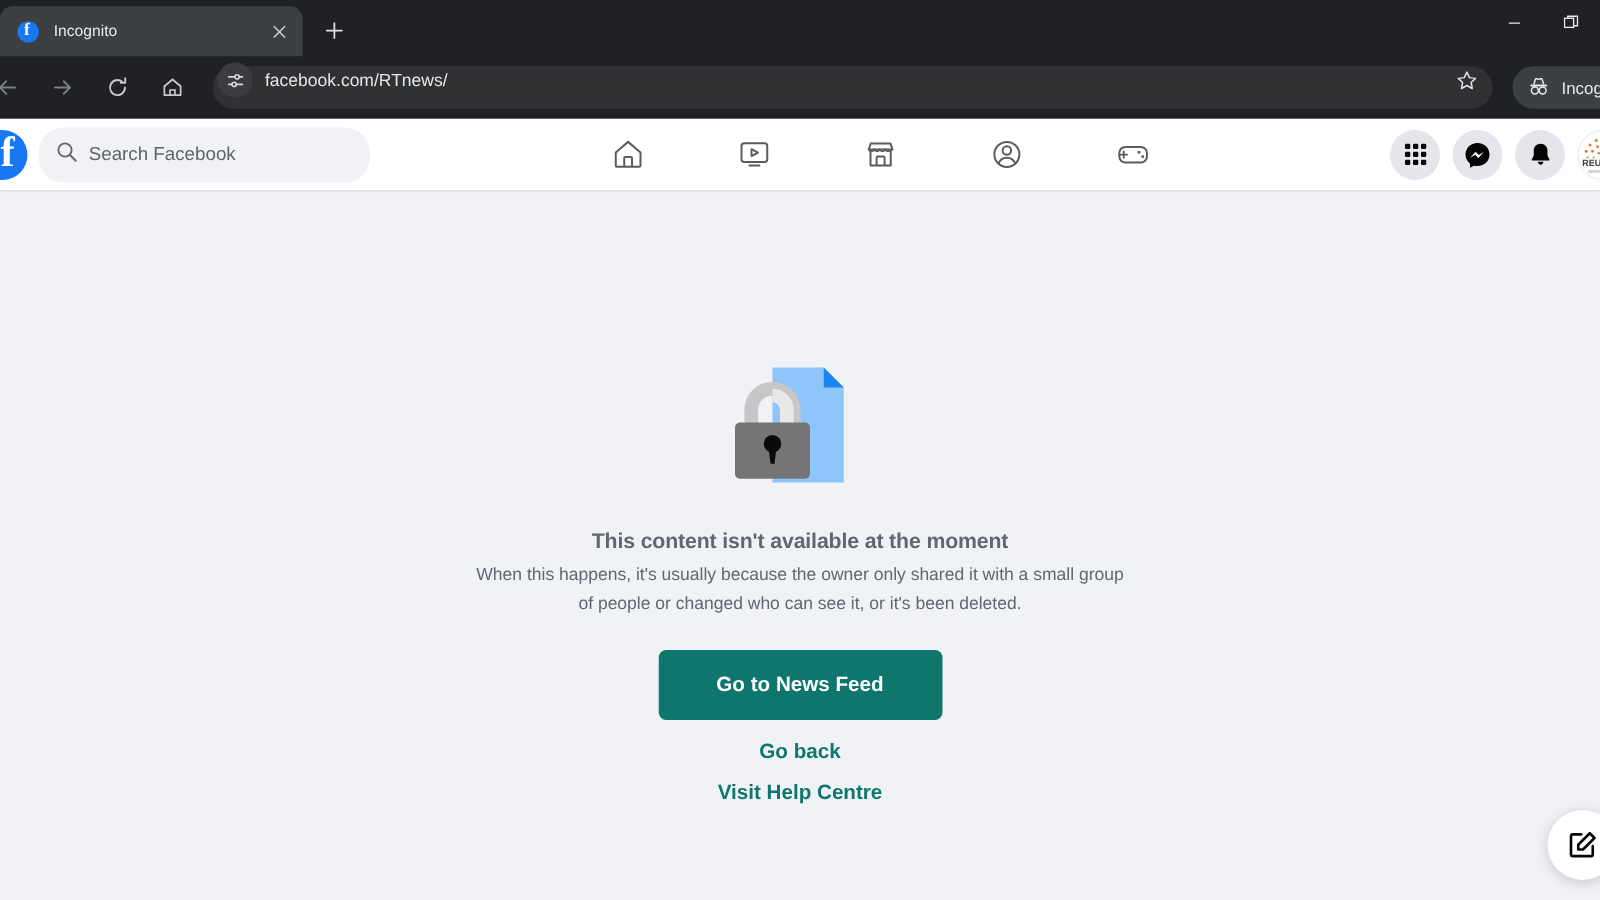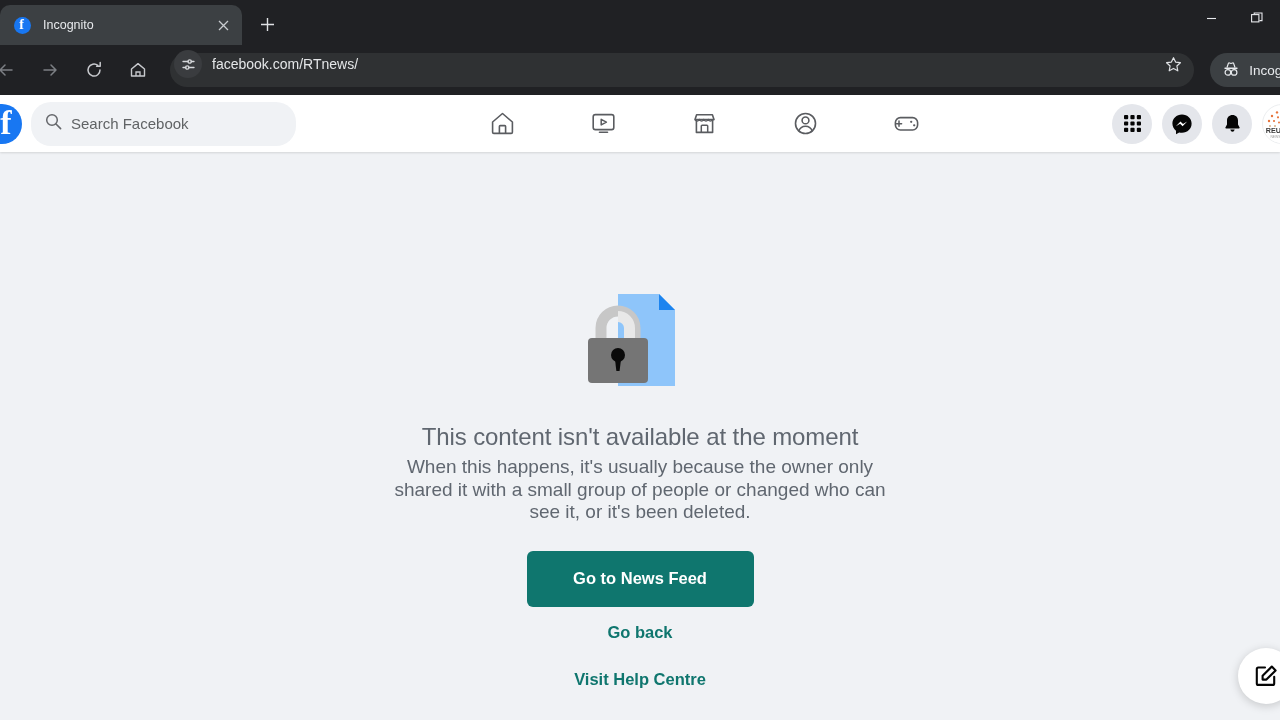--- a/index.html
+++ b/index.html
@@ -115,37 +115,37 @@
     border:1px solid #eceef0;
   }
 
   
   .content {
     height:568px; background:#f0f2f5; display:flex; flex-direction:column;
     align-items:center; position:relative;
   }
   .lockart { margin-top:138px; width:110px; height:100px; position:relative; }
   .err-title {
-    margin-top:33px; font-size:24px; font-weight:normal; color:#606770;
+    margin-top:33px; font-size:17px; font-weight:bold; color:#606770;
     letter-spacing:-.1px;
   }
   .err-body {
-    margin-top:5px; font-size:19px; color:#606770; line-height:22.5px;
+    margin-top:5px; font-size:14px; color:#606770; line-height:22.5px;
     text-align:center; width:520px;
   }
   .cta {
     margin-top:27px; width:227px; height:56px; background:#0f766e; border:0;
     border-radius:6px; color:#fff; font-size:16.5px; font-weight:bold;
     font-family:"Liberation Sans", sans-serif; cursor:pointer;
   }
   .flink {
     margin-top:16px; color:#0f766e; font-size:16.5px; font-weight:bold;
     text-decoration:none;
   }
-  .flink.second { margin-top:28px;text-align:right; }
+  .flink.second { margin-top:14px;text-align:right; }
 
   .fab {
     position:absolute; right:-14px; bottom:16px; width:56px; height:56px;
     border-radius:50%; background:#fff; box-shadow:0 2px 10px rgba(0,0,0,.18);
     display:flex; align-items:center; justify-content:center; color:#050505;
   }
 </style>
 </head>
 <body>
 

